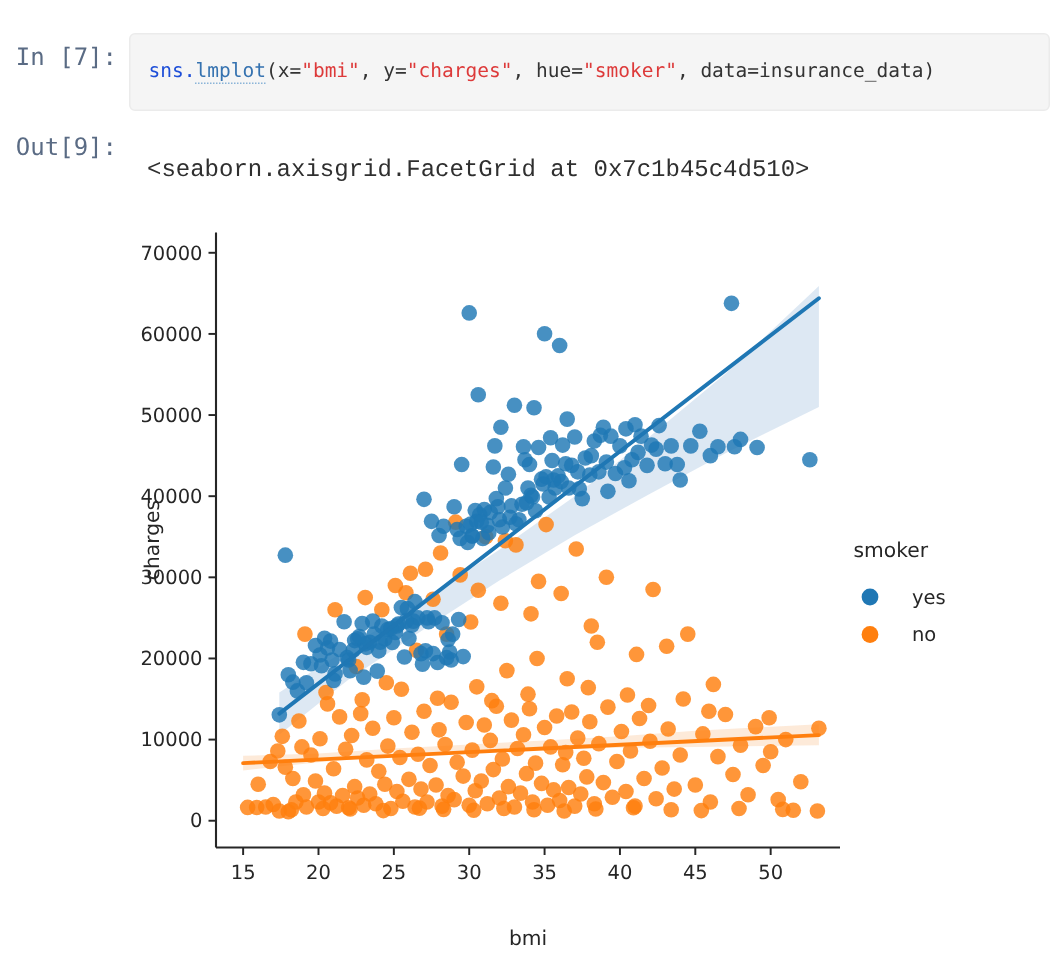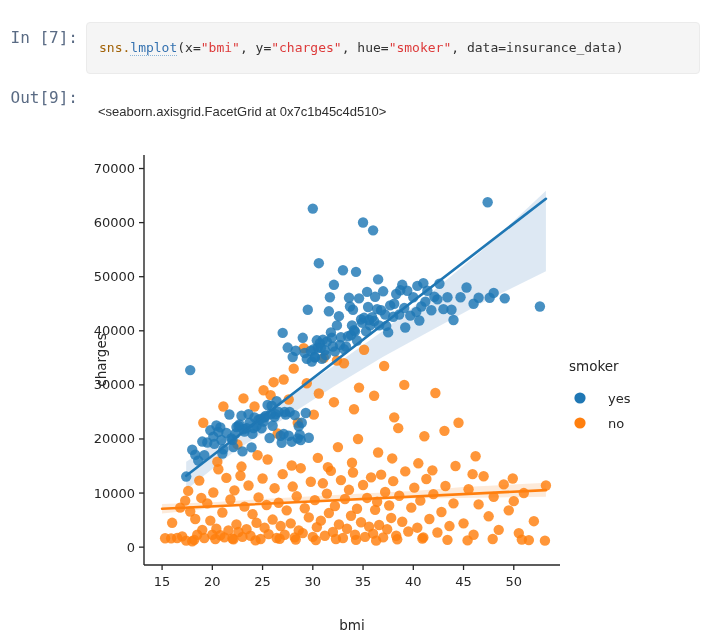--- a/index.html
+++ b/index.html
@@ -56,31 +56,31 @@
   #code-line {
     position: absolute;
     left: 12px;
     top: 16px;
     font-family: "DejaVu Sans Mono", "Liberation Mono", monospace;
     font-size: 13px;
     line-height: 18px;
     color: #333333;
     white-space: pre;
   }
-  .tok-plain  { color: #a16207; }
+  .tok-plain  { color: #1d4ed8; }
   .tok-func   { color: #3572b0; border-bottom: 1px dotted #8ab4d8; }
   .tok-str    { color: #dd3a3a; }
   .tok-op     { color: #333333; }
 
   #output-text {
     position: absolute;
     left: 98px;
     top: 104px;
-    font-family: Liberation Sans, sans-serif;
-    font-size: 13px;
+    font-family: Liberation Mono, monospace;
+    font-size: 16px;
     color: #2f2f2f;
     white-space: pre;
   }
 
   
   #figure {
     position: absolute;
     left: 0;
     top: 130px;
     width: 702px;

